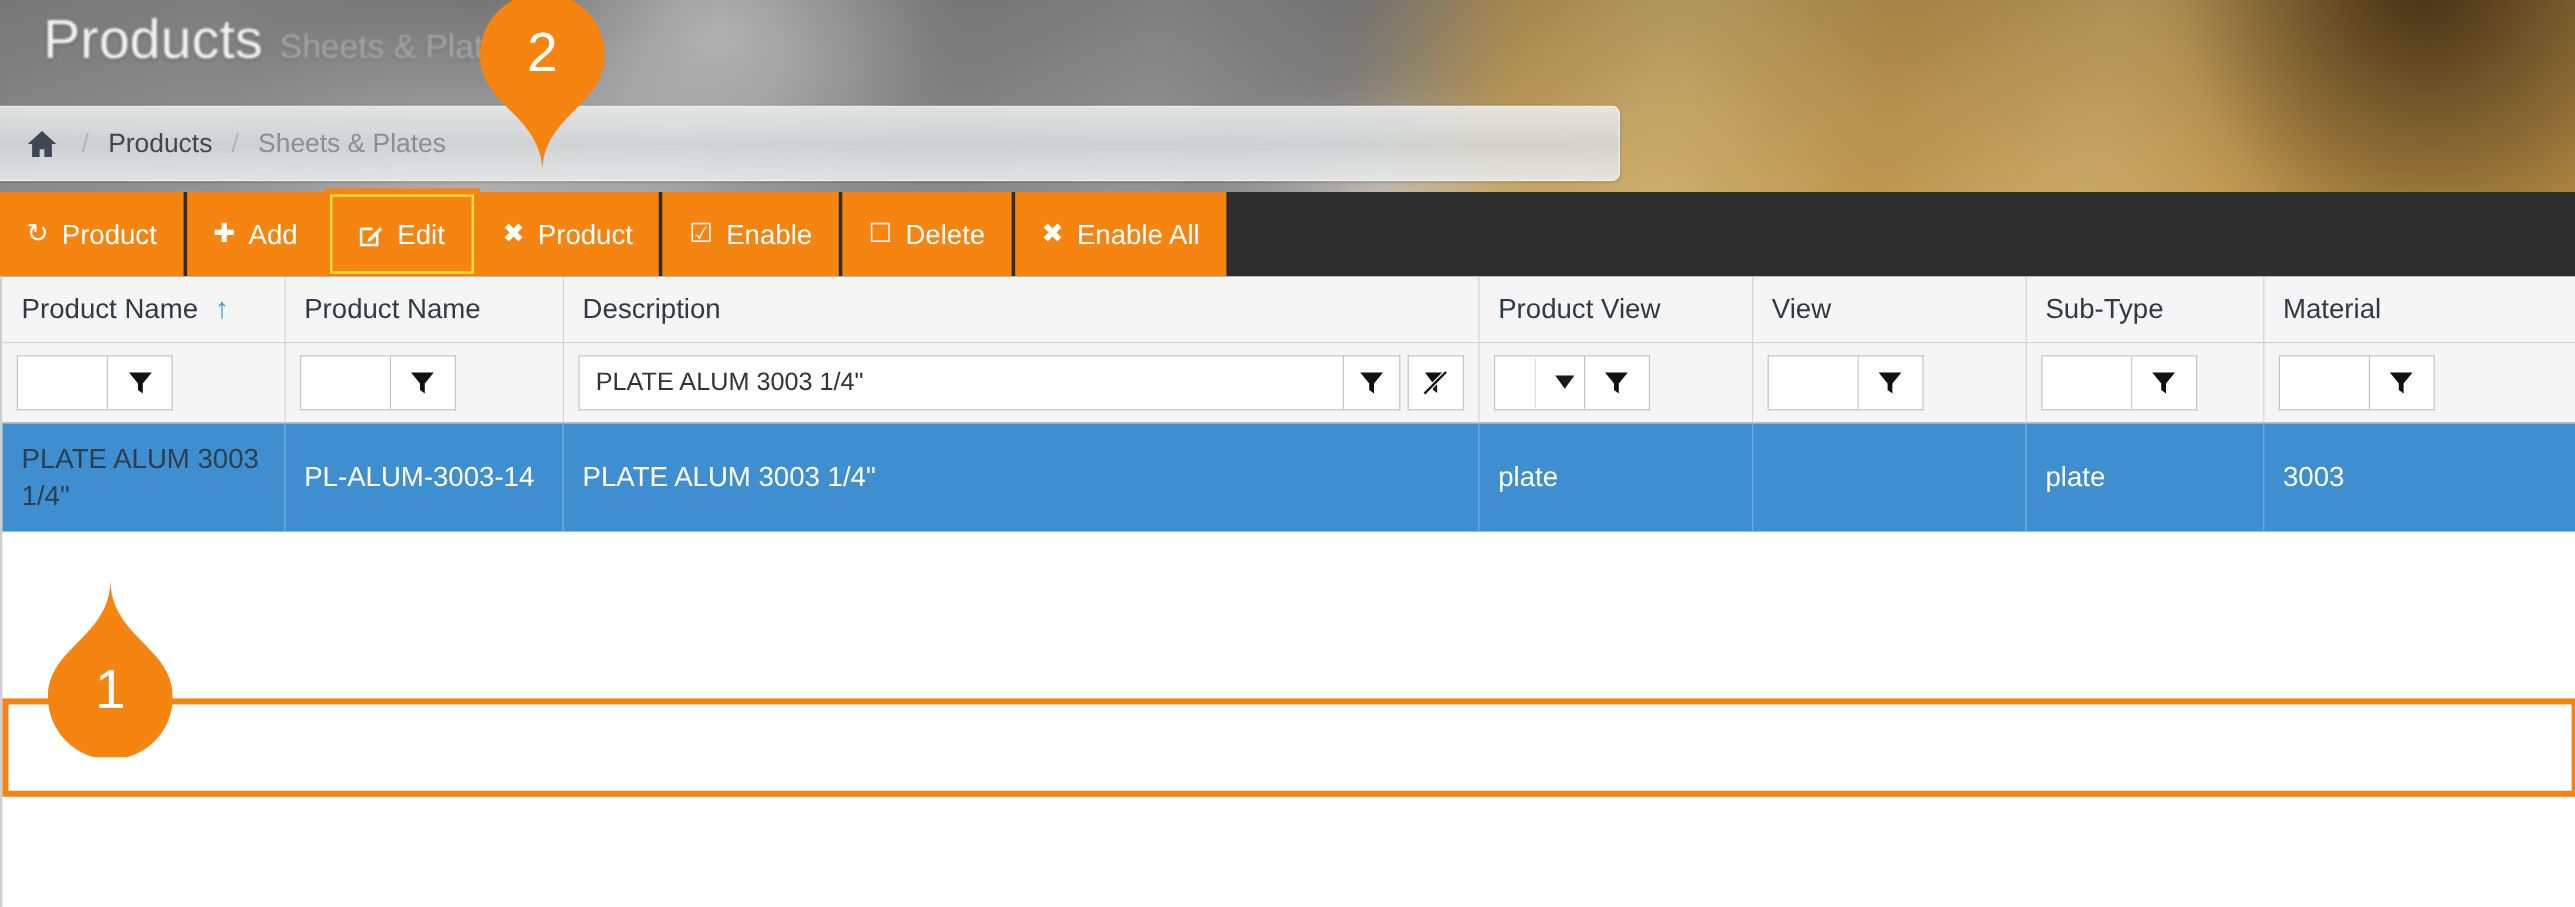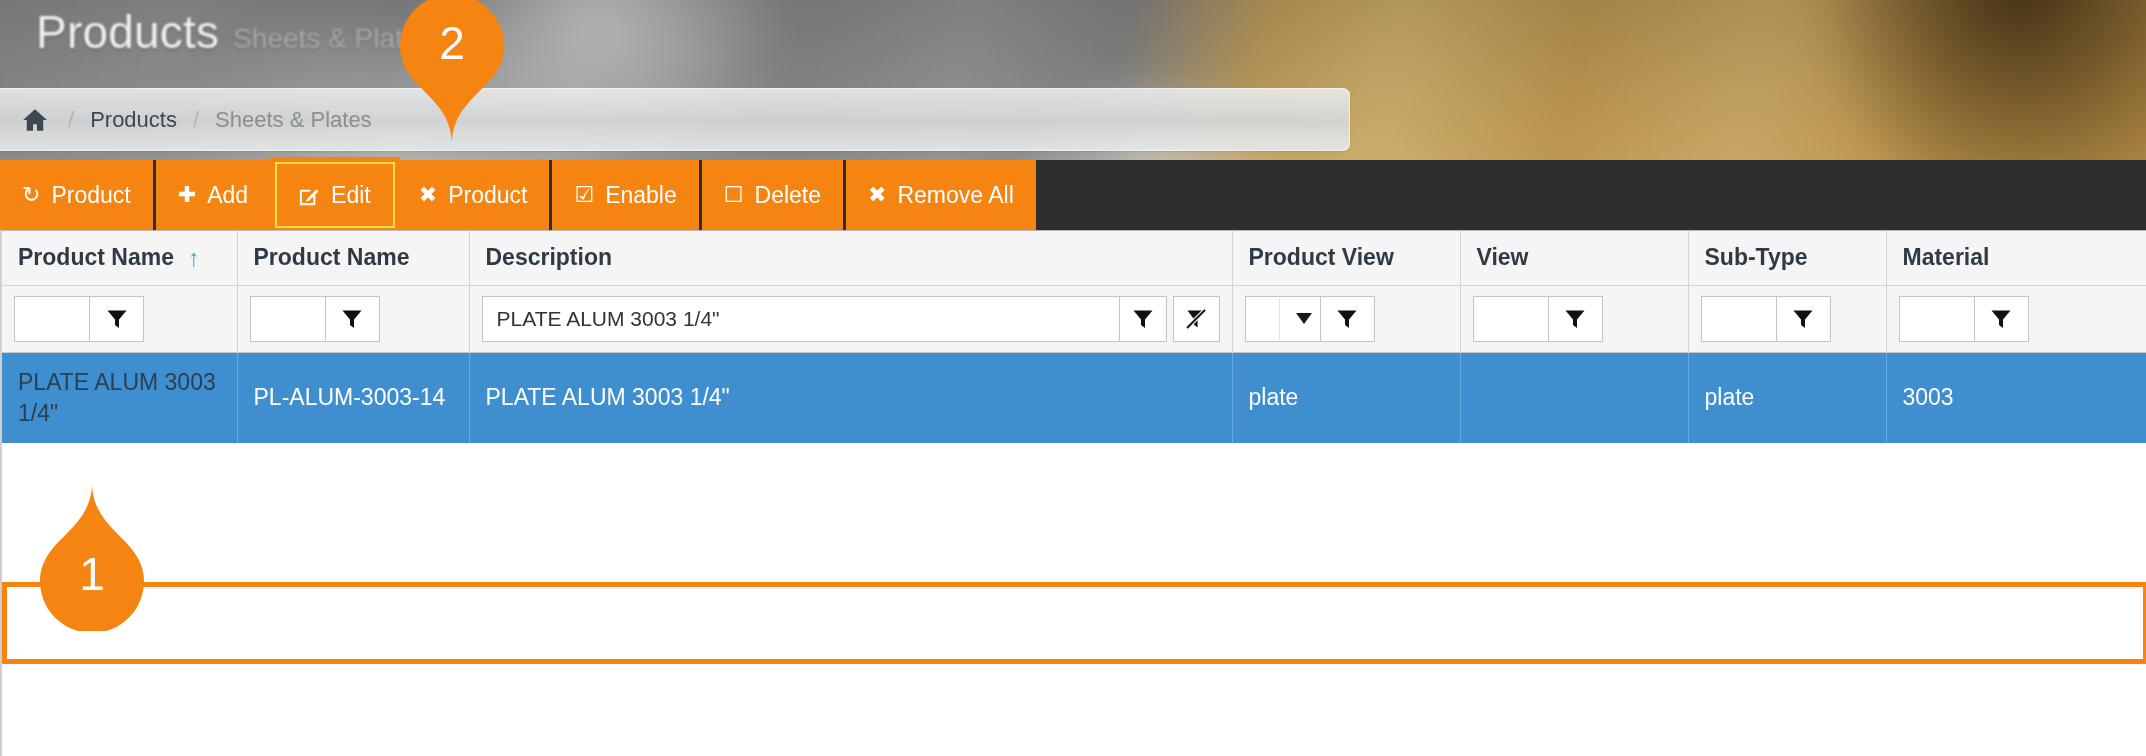--- a/index.html
+++ b/index.html
@@ -90,21 +90,21 @@
     border-left: 2px solid #cfcfcf;
     border-top: 1px solid #b9b9b9;
   }
   table { width: 2146px; border-collapse: collapse; table-layout: fixed; }
   thead th {
     background: #f5f5f5;
     border-right: 1px solid #d3d3d3;
     border-bottom: 1px solid #d3d3d3;
     text-align: left;
     padding: 13px 16px;
-    font-size: 23px; font-weight: 700; color: #2e3a45;
+    font-size: 23px; font-weight: 400; color: #2e3a45;
     height: 54px; vertical-align: middle;
   }
   .th-inner { display: flex; align-items: center; gap: 14px; }
   .sort-arrow { color: #3a9fd6; font-size: 24px; line-height: 1; }
 
   tr.filter-row td {
     background: #f5f5f5;
     border-right: 1px solid #d3d3d3;
     border-bottom: 1px solid #c9c9c9;
     padding: 10px 12px;
@@ -214,21 +214,21 @@
     <button class="tbtn">
       <span class="gl">☑</span>
       <span>Enable</span>
     </button>
     <button class="tbtn">
       <span class="gl">☐</span>
       <span>Delete</span>
     </button>
     <button class="tbtn">
       <span class="gl">✖</span>
-      <span>Remove All</span>
+      <span>Enable All</span>
     </button>
   </div>
 
   <div class="grid">
     <table>
       <colgroup>
         <col style="width:235px">
           <col style="width:232px">
           <col style="width:763px">
         <col style="width:228px">

